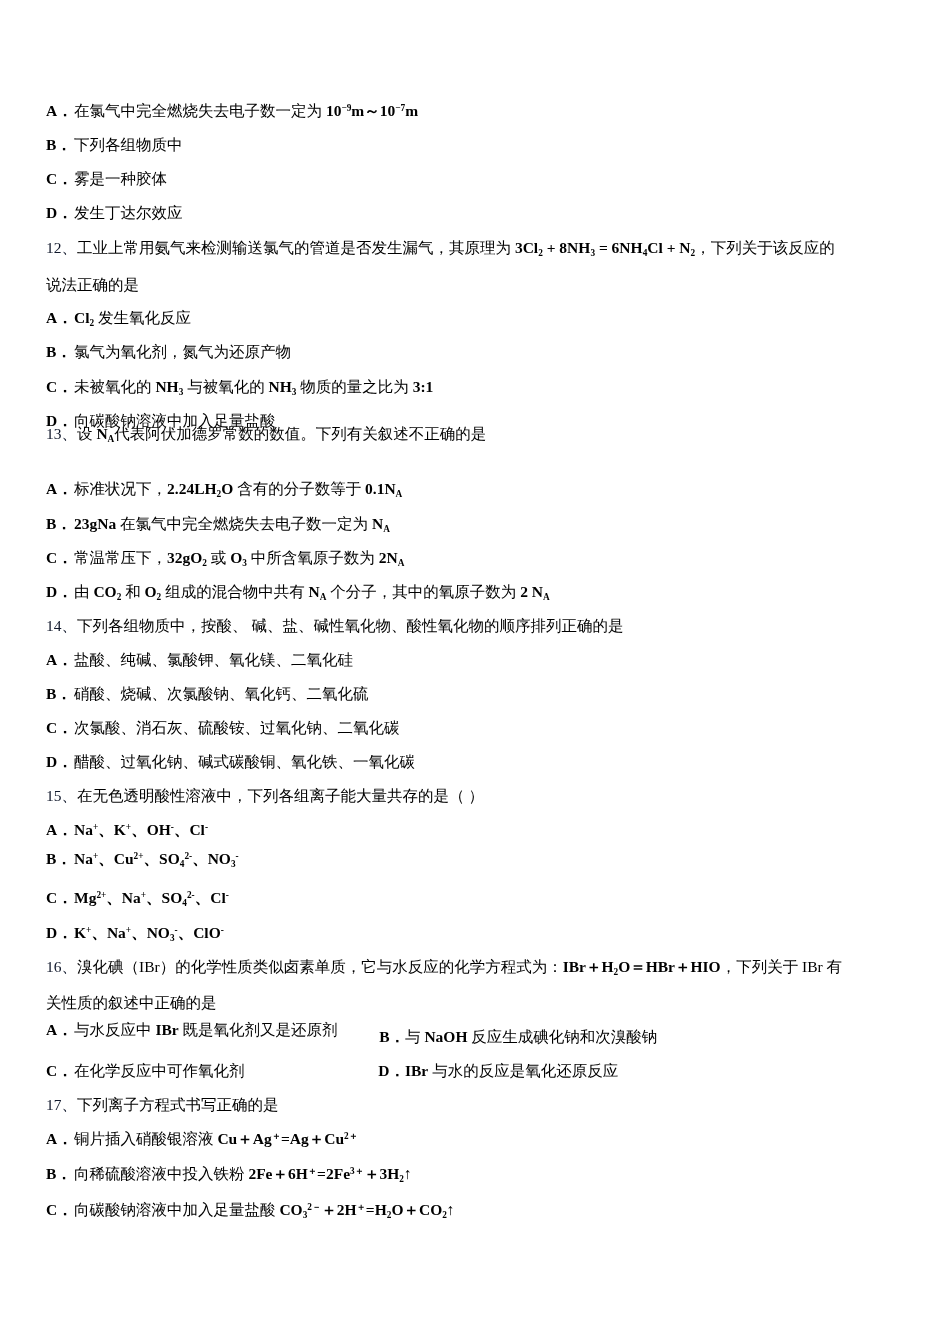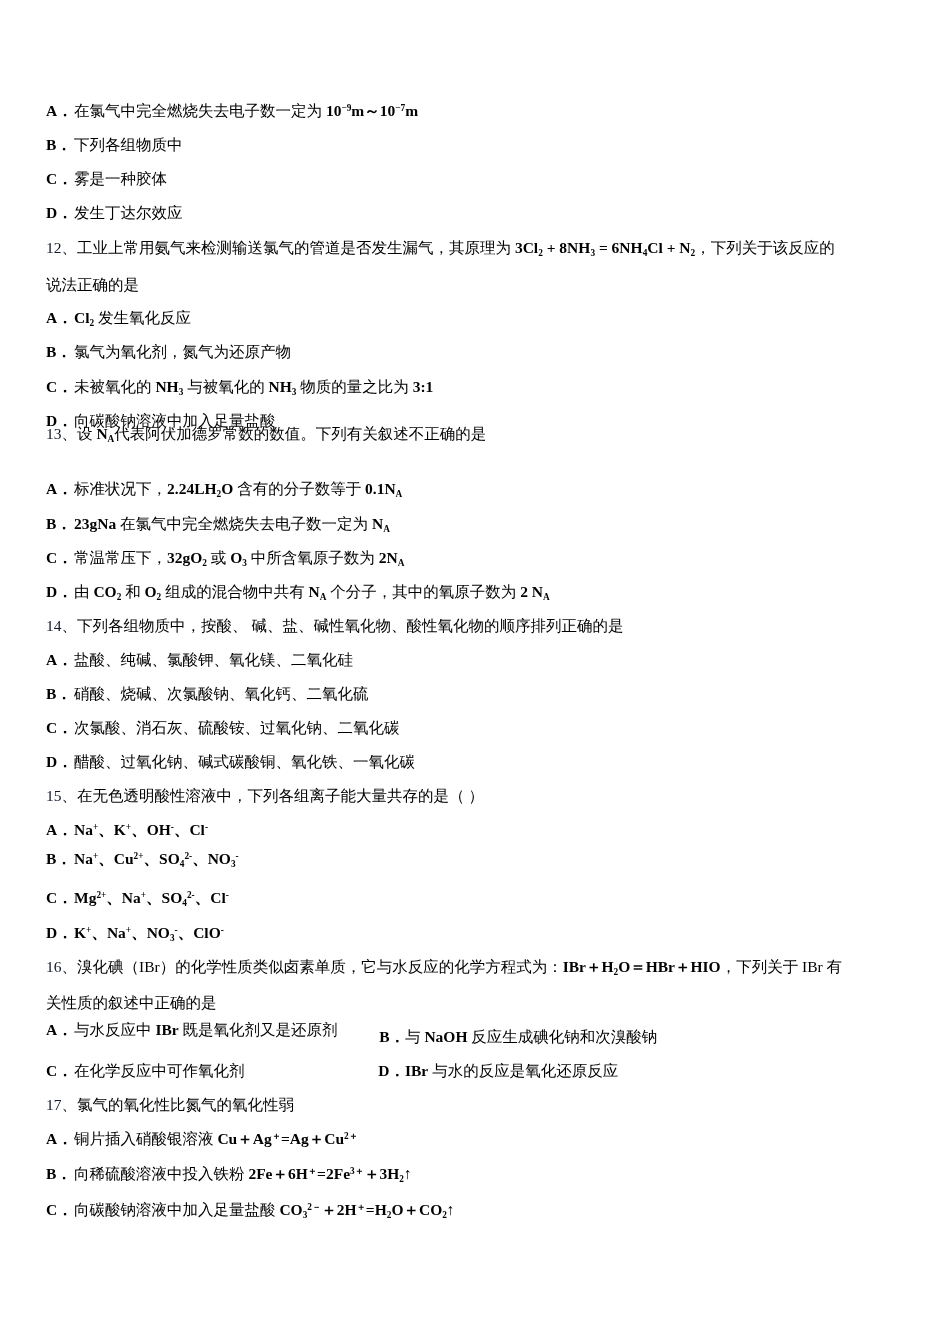--- a/index.html
+++ b/index.html
@@ -150,21 +150,21 @@
     <span class="opt-letter">B．</span>与 <span class="b">NaOH</span> 反应生成碘化钠和次溴酸钠
   </div>
   <div class="line" style="top:1061px">
     <span class="opt-letter">C．</span><span>在化学反应中可作氧化剂</span>
   </div>
   <div class="line col2" style="top:1061px">
     <span class="opt-letter">D．</span><span class="b">IBr</span> 与水的反应是氧化还原反应
   </div>
 
   <div class="line" style="top:1095px">
-    <span class="qnum">17、</span><span>氯气的氧化性比氮气的氧化性弱</span>
+    <span class="qnum">17、</span><span>下列离子方程式书写正确的是</span>
   </div>
   <div class="line" style="top:1129px">
     <span class="opt-letter">A．</span>铜片插入硝酸银溶液 <span class="b">Cu＋Ag<sup>＋</sup>=Ag＋Cu<sup>2＋</sup></span>
   </div>
   <div class="line" style="top:1164px">
     <span class="opt-letter">B．</span>向稀硫酸溶液中投入铁粉 <span class="b">2Fe＋6H<sup>＋</sup>=2Fe<sup>3＋</sup>＋3H<sub>2</sub>↑</span>
   </div>
   <div class="line" style="top:1200px">
     <span class="opt-letter">C．</span>向碳酸钠溶液中加入足量盐酸 <span class="b">CO<sub>3</sub><sup>2－</sup>＋2H<sup>＋</sup>=H<sub>2</sub>O＋CO<sub>2</sub>↑</span>
   </div>

